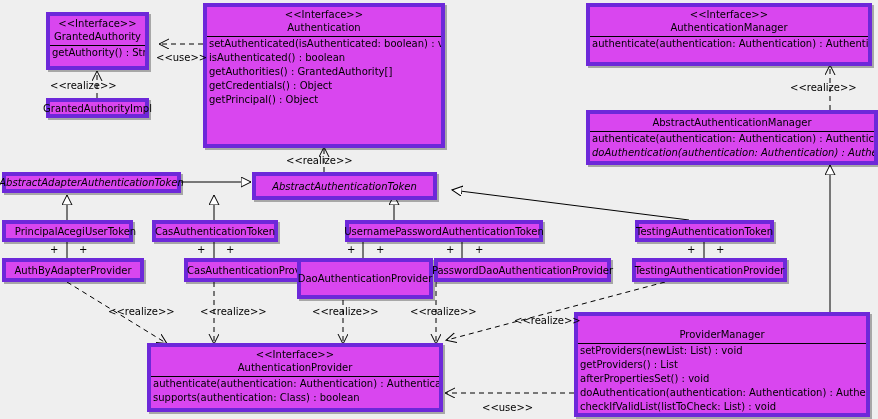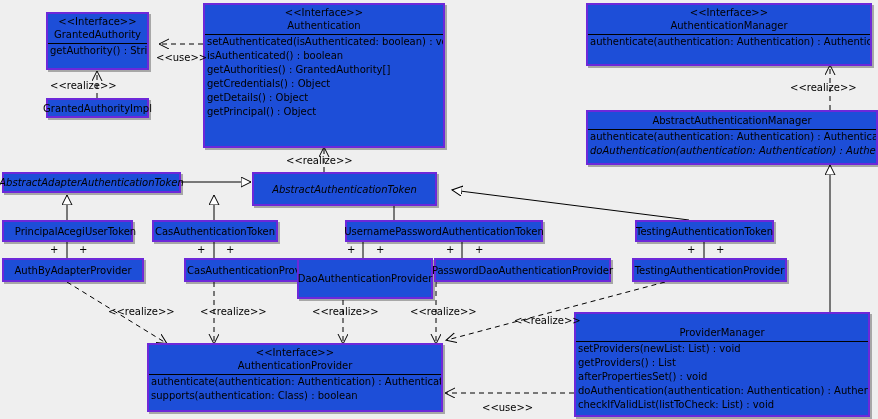--- a/index.html
+++ b/index.html
@@ -25,22 +25,22 @@
   }
   svg.edges {
     position: absolute;
     left: 0; top: 0;
     width: 878px;
     height: 419px;
     pointer-events: none;
   }
   .uclass {
     position: absolute;
-    background: #1d4ed8;
-    border: 2px solid #6d28d9;
+    background: #d946ef;
+    border: 4px solid #6d28d9;
     box-sizing: border-box;
     box-shadow: 2px 2px 0 rgba(0,0,0,0.30);
     z-index: 5;
   }
   .hdr {
     padding: 1px 3px 2px 3px;
     text-align: center;
     line-height: 13px;
     white-space: nowrap;
   }
@@ -169,21 +169,20 @@
     <div class="hdr">
       <span class="stereo">&lt;&lt;Interface&gt;&gt;</span>
       <span class="cname">Authentication</span>
     </div>
     <div class="sep"></div>
     <div class="ops">
       <span class="op">setAuthenticated(isAuthenticated: boolean) : void</span>
       <span class="op">isAuthenticated() : boolean</span>
       <span class="op">getAuthorities() : GrantedAuthority[]</span>
       <span class="op">getCredentials() : Object</span>
-      <span class="op">getDetails() : Object</span>
       <span class="op">getPrincipal() : Object</span>
     </div>
   </div>
 
   <div class="uclass" style="left:586px; top:3px; width:286px; height:63px;">
     <div class="hdr">
       <span class="stereo">&lt;&lt;Interface&gt;&gt;</span>
       <span class="cname">AuthenticationManager</span>
     </div>
     <div class="sep"></div>
@@ -200,21 +199,21 @@
     <div class="ops">
       <span class="op">authenticate(authentication: Authentication) : Authentication</span>
       <span class="op abstract">doAuthentication(authentication: Authentication) : Authentication</span>
     </div>
   </div>
 
   <div class="uclass" style="left:2px; top:172px; width:179px; height:21px;">
     <div class="simple abstract" style="height:100%">AbstractAdapterAuthenticationToken</div>
   </div>
 
-  <div class="uclass" style="left:252px; top:172px; width:185px; height:34px;">
+  <div class="uclass" style="left:252px; top:172px; width:185px; height:28px;">
     <div class="simple abstract" style="height:100%">AbstractAuthenticationToken</div>
   </div>
 
   <div class="uclass" style="left:2px; top:220px; width:131px; height:22px;padding-left:16px;">
     <div class="simple" style="height:100%">PrincipalAcegiUserToken</div>
   </div>
 
   <div class="uclass" style="left:152px; top:220px; width:126px; height:22px;">
     <div class="simple" style="height:100%">CasAuthenticationToken</div>
   </div>

